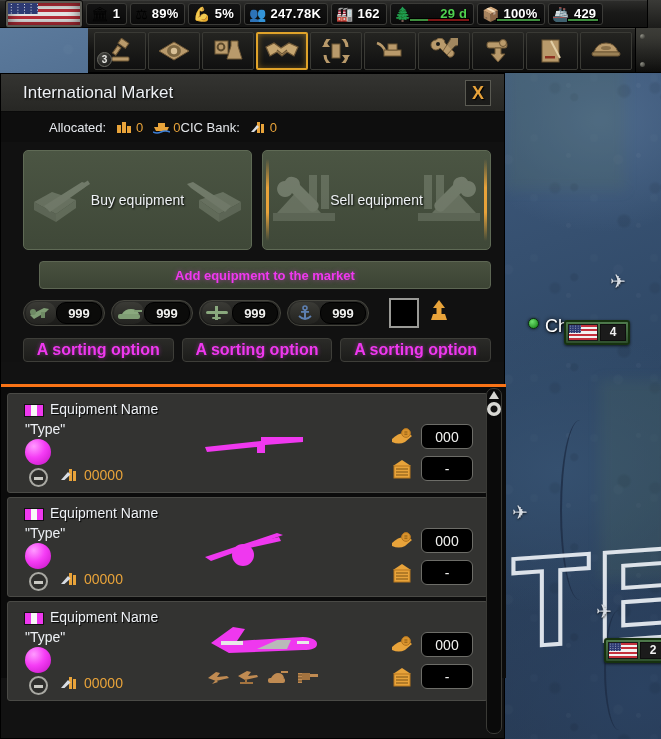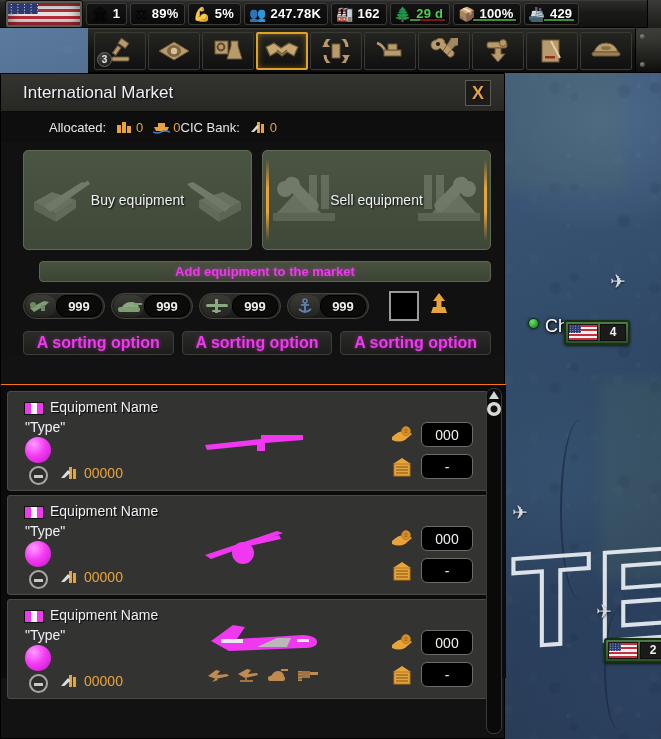--- a/index.html
+++ b/index.html
@@ -114,21 +114,21 @@
     height: 22px; padding: 0 6px 0 4px; margin-right: 3px;
     background: linear-gradient(180deg,#141414,#0a0a0a);
     border: 1px solid #3b3b38; border-radius: 3px;
     position: relative;
   }
   .res-ico { font-size: 14px; line-height: 1; filter: saturate(.75); }
   .res-val {
     color: #fff; font-size: 13px; font-weight: bold; letter-spacing: .2px;
     text-shadow: 1px 1px 1px #000;
   }
-  .res-val.green { color: #4fd14f; }
+  .res-val.green { color: #4fd14f; margin-left: 24px; }
   .res-bar {
     position: absolute; left: 18px; right: 3px; bottom: 2px; height: 4px;
     background: #7d1616; border: 1px solid #000;
   }
   .res-bar i { display: block; height: 100%; background: #3f8f3f; }
   .tb-right-cap {
     width: 14px; height: 28px;
     background: linear-gradient(180deg,#3a3a37,#1c1c1a);
     border-left: 1px solid #000;
   }
@@ -217,21 +217,21 @@
   .mode-art.l { left: 6px; }
   .mode-art.r { right: 6px; }
   .edge-glow {
     position: absolute; top: 8px; bottom: 8px; width: 3px;
     background: linear-gradient(180deg, rgba(232,163,58,0), #e8a33a 35%, #e8a33a 65%, rgba(232,163,58,0));
   }
   .edge-glow.l { left: 3px; }
   .edge-glow.r { right: 3px; }
 
   .add-btn {
-    margin: 11px 13px 0 38px; height: 21px; cursor: pointer;
+    margin: 11px 13px 0 38px; height: 28px; cursor: pointer;
     background: linear-gradient(180deg,#49513f,#3c4434);
     border: 1px solid #5d6653; border-radius: 4px;
     display: flex; align-items: center; justify-content: center;
   }
   .add-btn span {
     font-size: 13px; font-weight: bold; color: #ef38ef;
     text-shadow: 0 0 5px rgba(239,56,239,.5);
   }
 
   .stock-row {
@@ -269,21 +269,21 @@
     display: flex; align-items: center; justify-content: center;
   }
   .sortopt span {
     font-size: 16px; font-weight: bold; color: #ef38ef;
     text-shadow: 0 0 4px rgba(239,56,239,.45);
   }
 
   
   .list-wrap {
     position: absolute; left: 0; top: 310px; width: 505px; height: 294px;
-    background: #0b0b0b; border-top: 1px solid #f97316;
+    background: #0b0b0b; border-top: 3px solid #f97316;
     padding: 6px 18px 0 6px;
   }
   .eq-row {
     position: relative; height: 100px; margin-bottom: 4px;
     background: #333331; border: 1px solid #4a4a46; border-radius: 3px;
     cursor: pointer;
   }
   .eq-flag {
     position: absolute; left: 16px; top: 10px; width: 20px; height: 13px;
     border: 1px solid #111;

